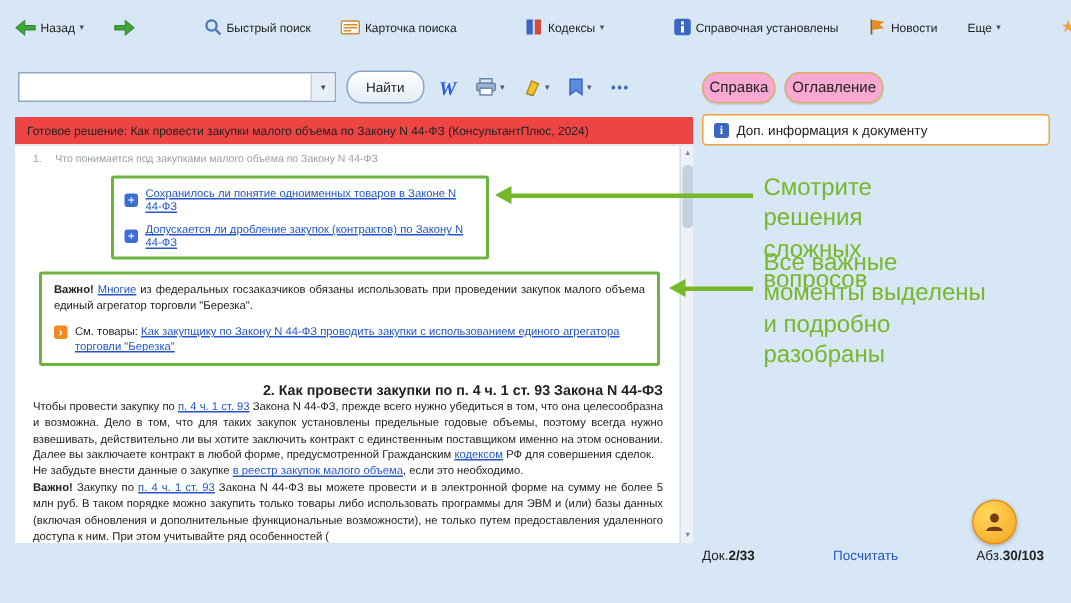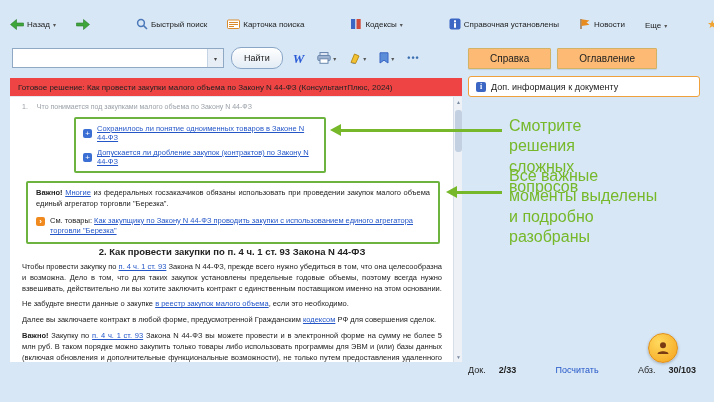--- a/index.html
+++ b/index.html
@@ -1,66 +1,66 @@
 <!DOCTYPE html>
 <html><head>
 <meta charset="utf-8">
 <style>
   *{margin:0;padding:0;box-sizing:border-box}
   html,body{width:714px;height:402px}
   body{background:#d7e7f6;font-family:"Liberation Sans",sans-serif;position:relative;overflow:hidden;color:#222}
   .sep{width:1px;height:15px;background:#aec6dd;margin:0 3px}
-  .toolbar1{position:absolute;top:6px;left:10px;right:8px;height:24px;display:flex;align-items:flex-end;gap:20px;font-size:8px}
+  .toolbar1{position:absolute;top:6px;left:10px;right:8px;height:24px;display:flex;align-items:center;gap:20px;font-size:8px}
   .tb-btn{display:flex;align-items:center;gap:3px;cursor:default;white-space:nowrap}
   .caret{font-size:6px;color:#555}
   .tb-spacer{flex:1}
   .star-glyph{color:#f0a330;font-size:11px;line-height:11px}
   .fontsize-btn{font-weight:bold}
 
   .search-row{position:absolute;top:46px;left:12px;height:24px;display:flex;align-items:center;gap:7px}
   .combo{width:212px;height:20px;background:#fff;border:1px solid #8fa8c4;display:flex;align-items:center}
   .combo input{flex:1;border:none;outline:none;height:100%;font-size:9px;padding:0 4px;background:transparent;font-family:"Liberation Sans",sans-serif}
   .combo-caret{width:16px;height:100%;border-left:1px solid #c4d4e4;display:flex;align-items:center;justify-content:center;font-size:6px;color:#444;background:#e8eef6}
   .find-btn{height:22px;padding:0 12px;background:linear-gradient(#ffffff,#e3ecf5);border:1px solid #89a6c6;border-radius:10px;font-size:9px;display:flex;align-items:center}
   .mini-btn{display:flex;align-items:center;gap:2px;padding:2px 3px}
   .w-glyph{font-family:"Liberation Serif",serif;font-weight:bold;font-style:italic;color:#2a5bd7;font-size:13px;line-height:13px}
   .dots{color:#3a6fb0;font-size:9px;letter-spacing:1px;font-weight:bold}
 
   .tabs{position:absolute;top:48px;left:468px;display:flex;gap:6px}
-  .tab{background:#fdba74;border:1px solid #d2b264;border-radius:1px;padding:4px 21px;font-size:10px;box-shadow:0 1px 1px rgba(0,0,0,.1)}
+  .tab{background:#f9a8d4;border:1px solid #d2b264;border-radius:10px;padding:4px 4px;font-size:10px;box-shadow:0 1px 1px rgba(0,0,0,.1)}
   .info-box{position:absolute;top:76px;left:468px;width:232px;height:21px;background:#fff;border:1px solid #efa13b;border-radius:3px;display:flex;align-items:center;gap:5px;padding:0 7px;font-size:9px}
   .info-glyph{width:10px;height:10px;background:#3b66c4;color:#fff;border-radius:2px;font-size:8px;line-height:10px;text-align:center;font-weight:bold;font-family:"Liberation Serif",serif;flex:0 0 auto}
 
   .doc-title{position:absolute;top:78px;left:10px;width:452px;height:19px;background:#ef4444;border-bottom:1px solid #e4e9f0;font-size:8px;line-height:19px;padding:0 8px;white-space:nowrap;overflow:hidden}
   .doc-area{position:absolute;top:97px;left:10px;width:452px;height:265px;background:#fff;overflow:hidden;padding:6px 20px 0 12px}
   .scrollbar{position:absolute;top:0;right:0;width:9px;height:100%;background:#eef2f7;border-left:1px solid #d7dee8}
   .scroll-thumb{position:absolute;top:13px;left:1px;width:7px;height:42px;background:#c2d0e2;border-radius:3px}
   .scroll-arrow{position:absolute;left:0;width:9px;height:10px;font-size:5px;text-align:center;color:#7a8ba0;line-height:10px}
 
   .collapsed{display:flex;gap:9px;color:#9aa0a8;font-size:7px;margin-bottom:7px}
   .gbox{border:2px solid #6cb33f;border-radius:2px}
   .gbox1{margin-left:52px;width:252px;padding:5px 7px;display:flex;flex-direction:column;gap:6px}
   .qrow{display:flex;align-items:center;gap:5px}
   .plus-icon{width:9px;height:9px;background:#3b6fd4;border-radius:2px;color:#fff;font-size:8px;line-height:9px;text-align:center;flex:0 0 auto}
   .link{color:#2456c8;text-decoration:underline;cursor:pointer}
   .qrow .link{font-size:7.5px}
   .gbox2{margin-top:8px;margin-left:4px;margin-right:2px;padding:5px 8px}
   .para,.imp{font-size:7.5px;line-height:1.45;text-align:justify}
-  .para{margin-top:5px}
+  .para{margin-top:0}
   .b{font-weight:bold}
   .see-also{display:flex;gap:5px;margin-top:6px;align-items:flex-start;font-size:7.5px;line-height:1.4}
   .sa-icon{width:9px;height:9px;background:#f08a1e;border-radius:2px;color:#fff;font-size:8px;line-height:9px;text-align:center;font-weight:bold;flex:0 0 auto;margin-top:1px}
-  .sec-heading{font-size:9.5px;font-weight:bold;text-align:center;margin-top:2px}
+  .sec-heading{font-size:9.5px;font-weight:bold;text-align:right;margin-top:11px}
 
   .callout{position:absolute;color:#76b82a;font-size:16px;line-height:1.28}
   .arrow{position:absolute;height:3px;background:#76b82a}
   .arrow::before{content:"";position:absolute;left:-10px;top:-5px;border:6.5px solid transparent;border-left:none;border-right:11px solid #76b82a}
 
   .statusbar{position:absolute;top:365px;left:468px;right:18px;display:flex;justify-content:space-between;font-size:9px;align-items:center}
-  .status-item{display:flex;gap:13px;align-items:flex-start}
+  .status-item{display:flex;gap:0;align-items:flex-start}
   .status-link{color:#2456c8;cursor:pointer}
   .assistant{position:absolute;left:648px;top:333px;width:30px;height:30px;border-radius:50%;background:radial-gradient(circle at 35% 30%,#ffd95e,#f5a21b);border:1px solid #e0901a;box-shadow:0 1px 3px rgba(0,0,0,.25);display:flex;align-items:center;justify-content:center;cursor:pointer}
 </style>
 </head>
 <body>
 
 <div class="toolbar1">
   <div class="tb-btn">
     <svg width="14" height="11" viewBox="0 0 14 11">
         <path d="M6.5 0.5 L0.5 5.5 L6.5 10.5 L6.5 7 L13.5 7 L13.5 4 L6.5 4 Z" fill="#3fa63c" stroke="#2c7d2a" stroke-width="0.6"></path>
@@ -225,25 +225,25 @@
     </div>
   </div>
 
   <div class="sec-heading">2. Как провести закупки по п. 4 ч. 1 ст. 93 Закона N 44-ФЗ</div>
 
   <div class="para">
     <span>Чтобы провести закупку по </span><span class="link">п. 4 ч. 1 ст. 93</span><span> Закона N 44-ФЗ, прежде всего нужно убедиться в том, что она целесообразна и возможна. Дело в том, что для таких закупок установлены предельные годовые объемы, поэтому всегда нужно взвешивать, действительно ли вы хотите заключить контракт с единственным поставщиком именно на этом основании.</span>
   </div>
 
   <div class="para">
+    <span>Далее вы заключаете контракт в любой форме, предусмотренной Гражданским </span><span class="link">кодексом</span><span> РФ для совершения сделок.</span>
+  </div>
+
+  <div class="para">
     <span>Не забудьте внести данные о закупке </span><span class="link">в реестр закупок малого объема</span><span>, если это необходимо.</span>
-  </div>
-
-  <div class="para">
-    <span>Далее вы заключаете контракт в любой форме, предусмотренной Гражданским </span><span class="link">кодексом</span><span> РФ для совершения сделок.</span>
   </div>
 
   <div class="para">
     <span class="b">Важно!</span><span> Закупку по </span><span class="link">п. 4 ч. 1 ст. 93</span><span> Закона N 44-ФЗ вы можете провести и в электронной форме на сумму не более 5 млн руб. В таком порядке можно закупить только товары либо использовать программы для ЭВМ и (или) базы данных (включая обновления и дополнительные функциональные возможности), не только путем предоставления удаленного доступа к ним. При этом учитывайте ряд особенностей (</span>
   </div>
 
   <div class="scrollbar">
     <div class="scroll-arrow" style="top:0">▲</div>
     <div class="scroll-thumb"></div>
     <div class="scroll-arrow" style="bottom:0">▼</div>

